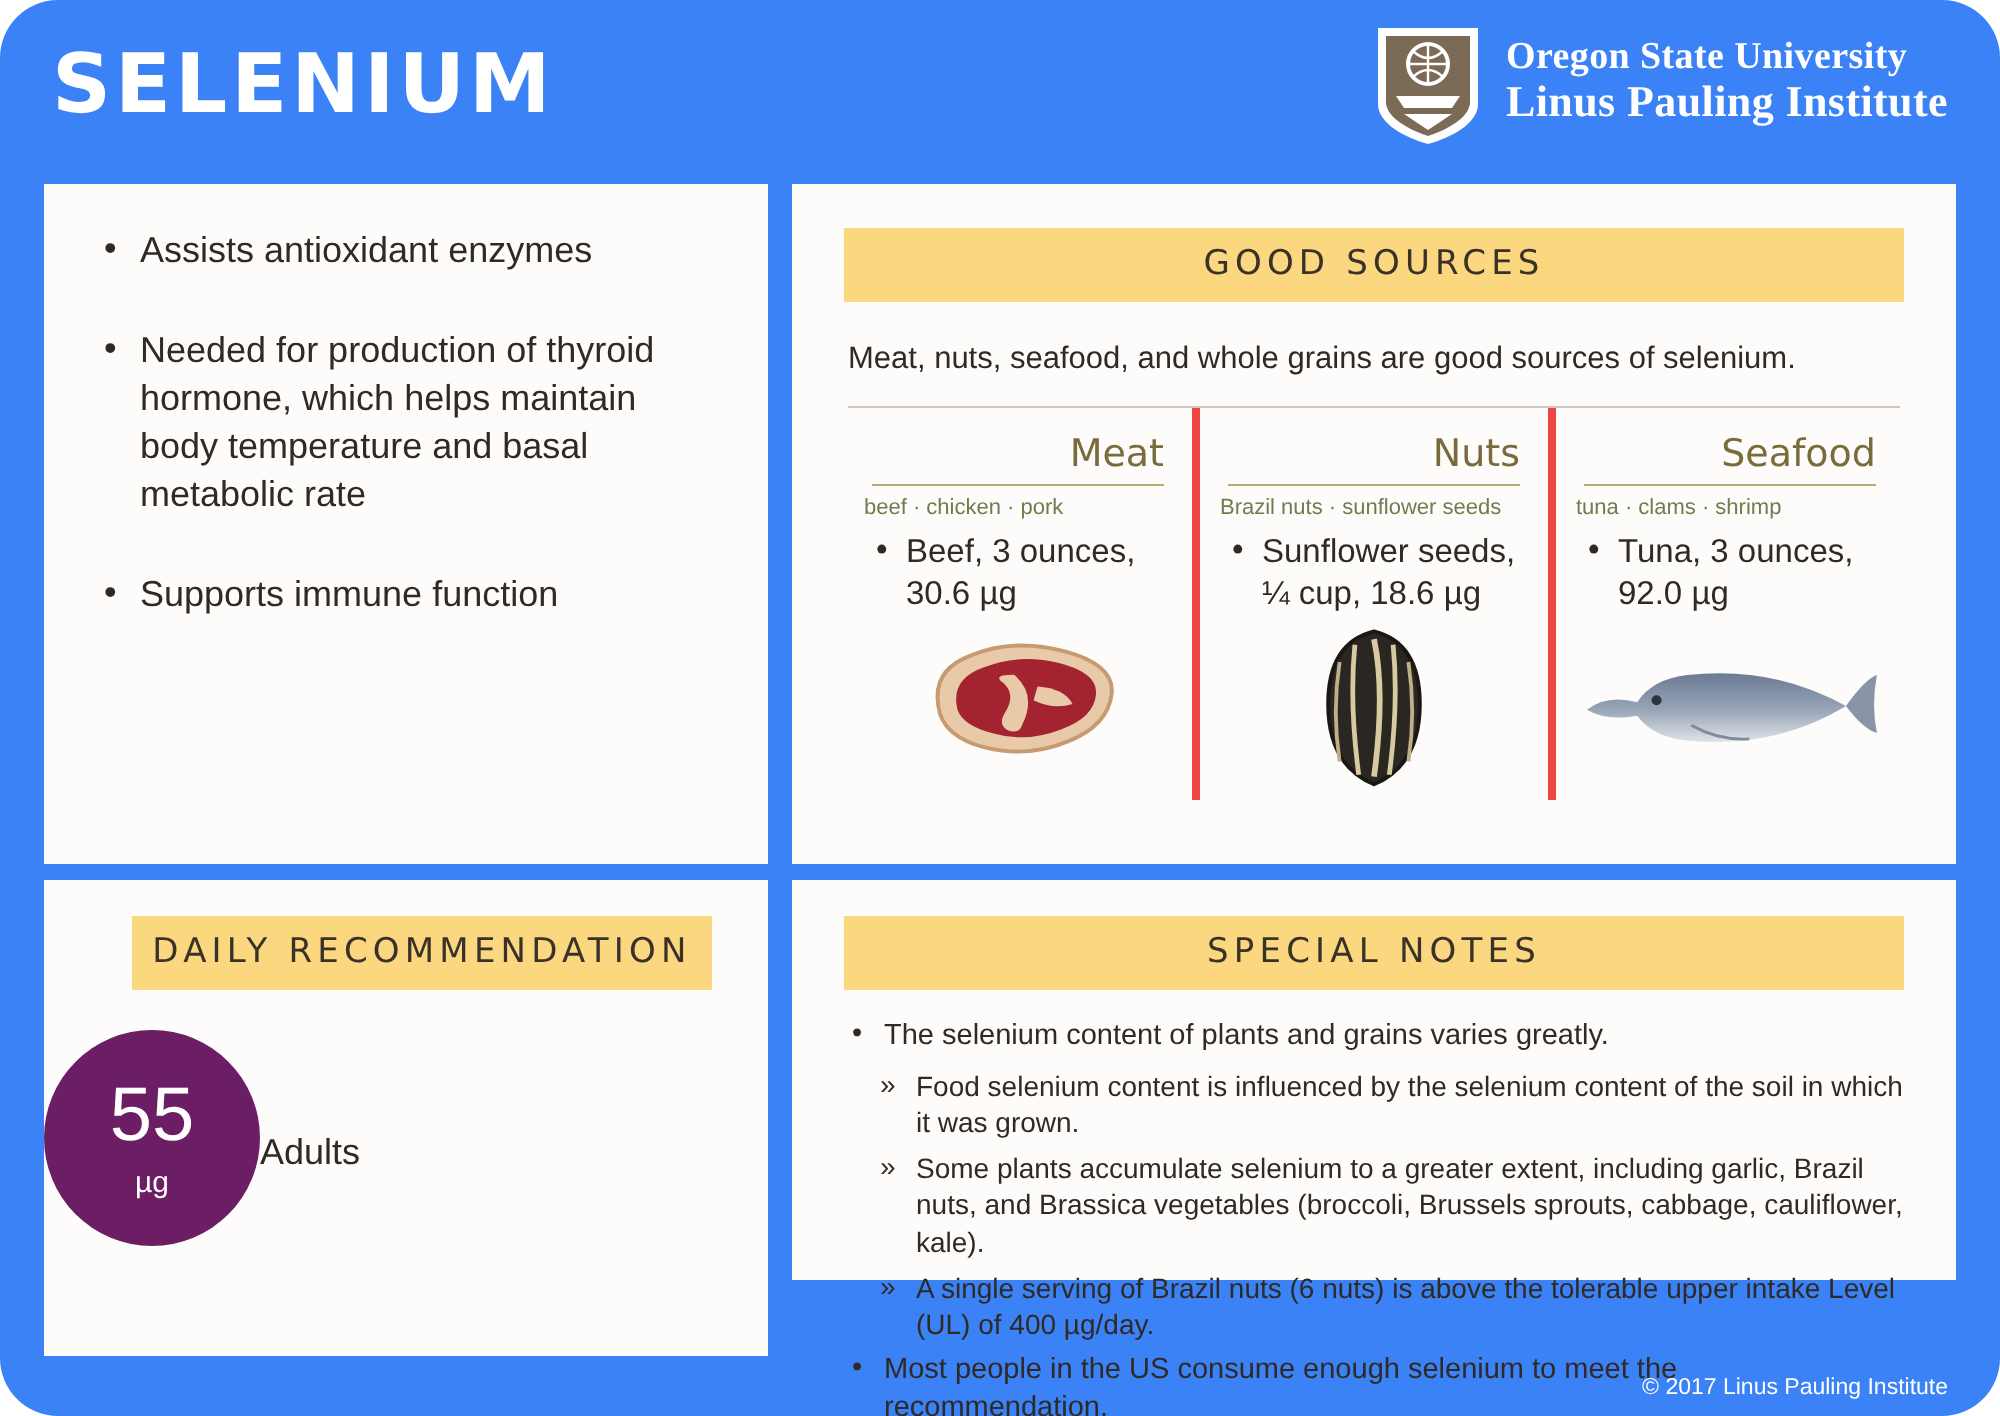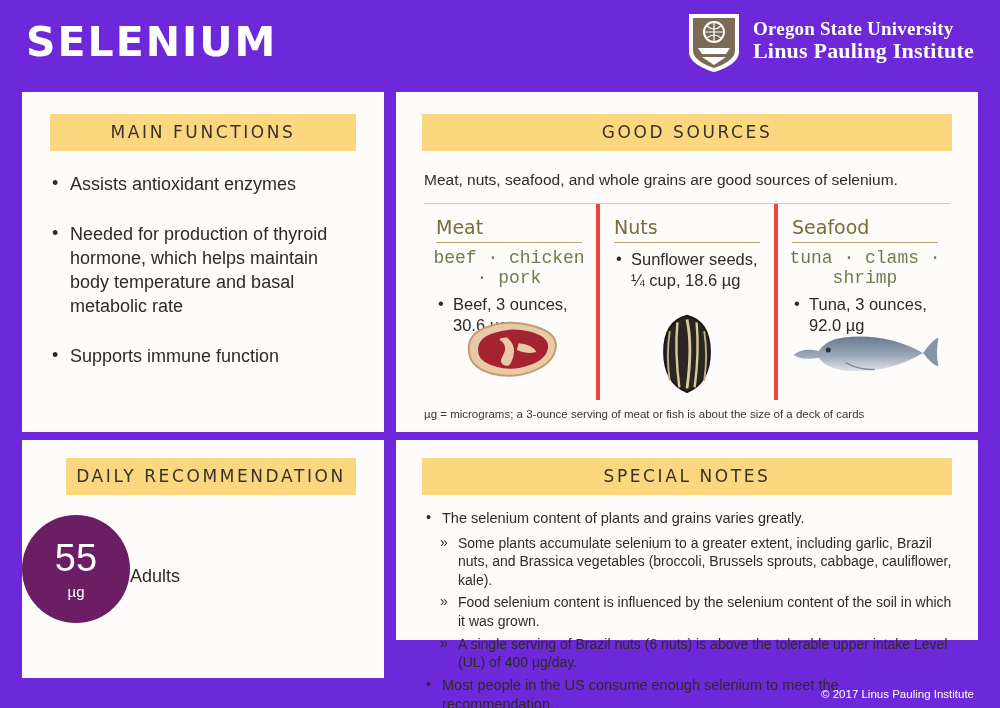--- a/index.html
+++ b/index.html
@@ -8,22 +8,23 @@
     background: #ffffff;
   }
   body {
     width: 1000px; height: 708px;
     font-family: "Liberation Sans", sans-serif;
     overflow: hidden;
   }
   .page {
     position: relative;
     width: 1000px; height: 708px;
-    background: #6d28d9;
+    background: #3b82f6;
     padding: 0;
+    border-radius: 29px;
   }
 
   
   .header {
     position: absolute;
     left: 0; top: 0;
     width: 1000px; height: 88px;
   }
   .title {
     position: absolute;
@@ -114,34 +115,33 @@
     margin: 0 26px;
     height: 196px;
   }
   .gs-col {
     flex: 1;
     padding: 12px 10px 0 10px;
     position: relative;
   }
   .gs-col + .gs-col { border-left: 4px solid #ef4444; }
   .gs-name {
-    text-align: left;
+    text-align: right;
     color: #7a6b3b;
     font-size: 19px;
     font-family: "DejaVu Sans", sans-serif;
     padding-bottom: 4px;
     border-bottom: 1px solid #b8a96f;
     margin: 0 4px;
   }
   .gs-sub {
-    text-align: center;
+    text-align: left;
     color: #6f7d4e;
-    font-size: 18px;
+    font-size: 11px;
     margin-top: 5px;
-    font-family: Liberation Mono, monospace;
   }
   .gs-item {
     position: relative;
     margin: 6px 0 0 6px;
     padding-left: 15px;
     font-size: 16.5px;
     color: #2f2a24;
     line-height: 1.3;
   }
   .gs-item::before {
@@ -232,21 +232,20 @@
         </svg>
       </div>
       <div class="logo-text">
         <div class="l1">Oregon State University</div>
         <div class="l2">Linus Pauling Institute</div>
       </div>
     </div>
   </div>
 
   <div class="card" id="card-main">
-    <div class="band">MAIN FUNCTIONS</div>
     <ul class="mf-list">
       <li>Assists antioxidant enzymes</li>
       <li>Needed for production of thyroid hormone, which helps maintain body temperature and basal metabolic rate</li>
       <li>Supports immune function</li>
     </ul>
   </div>
 
   <div class="card" id="card-sources">
     <div class="band">GOOD SOURCES</div>
     <div class="gs-intro">Meat, nuts, seafood, and whole grains are good sources of selenium.</div>
@@ -261,20 +260,21 @@
             <path d="M20 44 q-6 -22 16 -30 q22 -9 48 -2 q26 7 24 22 q-2 16 -22 24 q-22 9 -44 3 q-18 -5 -22 -17 Z" fill="#e8c9a8" stroke="#c79b72" stroke-width="2"></path>
             <path d="M29 42 q-4 -16 14 -22 q18 -7 38 -2 q20 5 19 16 q-1 12 -18 18 q-18 7 -35 2 q-15 -4 -18 -12 Z" fill="#a32331"></path>
             <path d="M58 24 q12 10 4 26 q-2 5 -8 2 q-4 -3 -1 -8 q7 -11 -2 -17 q-3 -3 7 -3 Z" fill="#e8c9a8"></path>
             <path d="M70 30 q14 1 18 9 q-10 3 -20 -2 Z" fill="#e8c9a8"></path>
           </svg>
         </div>
       </div>
 
       <div class="gs-col">
         <div class="gs-name">Nuts</div>
+        <div class="gs-sub">Brazil nuts · sunflower seeds</div>
         <div class="gs-item">Sunflower seeds, ¼ cup, 18.6 µg</div>
         <div class="gs-art">
           <svg viewBox="0 0 100 90" width="96" height="86">
             <path d="M50 6 q24 6 24 38 q0 32 -24 42 q-24 -10 -24 -42 q0 -32 24 -38 Z" fill="#2a2622" stroke="#1a1714" stroke-width="2"></path>
             <path d="M50 10 q6 28 0 72" stroke="#d8c9a0" stroke-width="3" fill="none"></path>
             <path d="M40 13 q-3 30 2 68" stroke="#d8c9a0" stroke-width="2.5" fill="none"></path>
             <path d="M60 13 q3 30 -2 68" stroke="#d8c9a0" stroke-width="2.5" fill="none"></path>
             <path d="M32 22 q-4 26 0 52" stroke="#bfae86" stroke-width="2" fill="none"></path>
             <path d="M68 22 q4 26 0 52" stroke="#bfae86" stroke-width="2" fill="none"></path>
           </svg>
@@ -296,42 +296,41 @@
             </defs>
             <path d="M6 32 q10 -8 26 -4 q8 -12 26 -14 q44 -5 82 16 q-36 22 -82 18 q-18 -2 -26 -13 q-16 3 -26 -3 Z" fill="url(#fishg)"></path>
             <path d="M140 30 q10 -14 16 -16 q-3 16 0 30 q-7 -2 -16 -14 Z" fill="#8995a6"></path>
             <circle cx="42" cy="27" r="2.6" fill="#2c3440"></circle>
             <path d="M60 40 q14 8 30 7" stroke="#7e8b9c" stroke-width="1.5" fill="none"></path>
           </svg>
         </div>
       </div>
 
     </div>
-    <div class="gs-footnote">µg = micrograms; a 3-ounce serving of meat or fish is about the size of a deck of cards</div>
   </div>
 
   <div class="card" id="card-daily">
     <div class="band">DAILY RECOMMENDATION</div>
     <div class="circle-wrap">
       <div class="circle">
         <div class="num">55</div>
         <div class="unit">µg</div>
       </div>
       <div class="adults">Adults</div>
     </div>
   </div>
 
   <div class="card" id="card-notes">
     <div class="band">SPECIAL NOTES</div>
     <ul class="sn-list">
       <li>
         <div class="sn-l1">The selenium content of plants and grains varies greatly.</div>
         <ul class="sn-sub">
+          <li class="sn-l2">Food selenium content is influenced by the selenium content of the soil in which it was grown.</li>
           <li class="sn-l2">Some plants accumulate selenium to a greater extent, including garlic, Brazil nuts, and Brassica vegetables (broccoli, Brussels sprouts, cabbage, cauliflower, kale).</li>
-          <li class="sn-l2">Food selenium content is influenced by the selenium content of the soil in which it was grown.</li>
           <li class="sn-l2">A single serving of Brazil nuts (6 nuts) is above the tolerable upper intake Level (UL) of 400 µg/day.</li>
         </ul>
       </li>
       <li>
         <div class="sn-l1">Most people in the US consume enough selenium to meet the recommendation.</div>
       </li>
     </ul>
   </div>
 
   <div class="footer">© 2017 Linus Pauling Institute</div>

